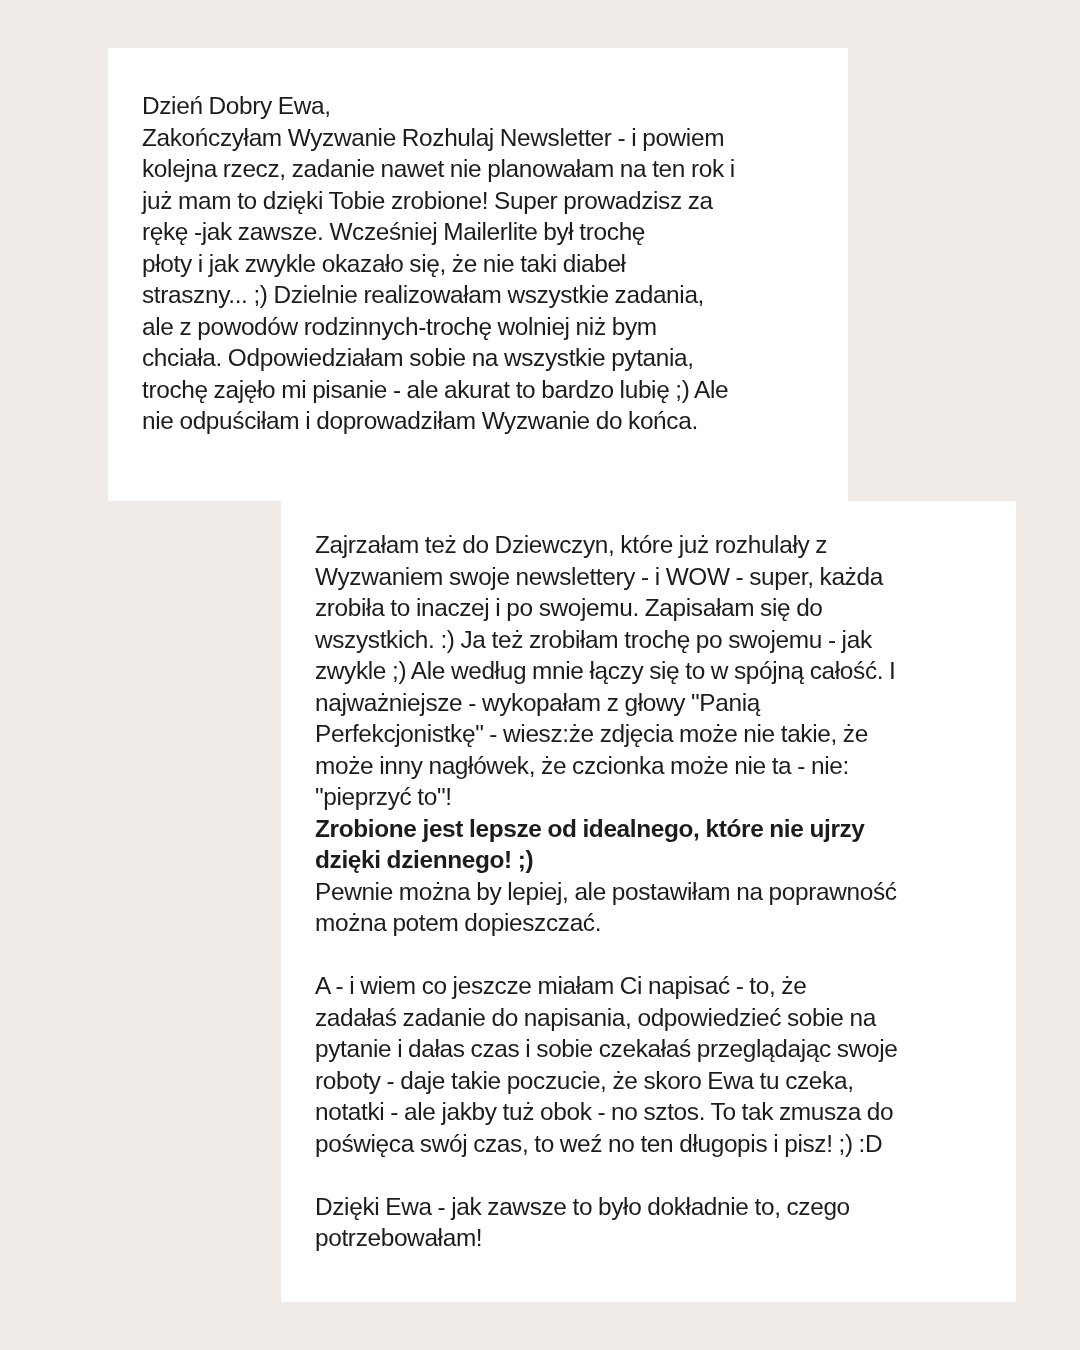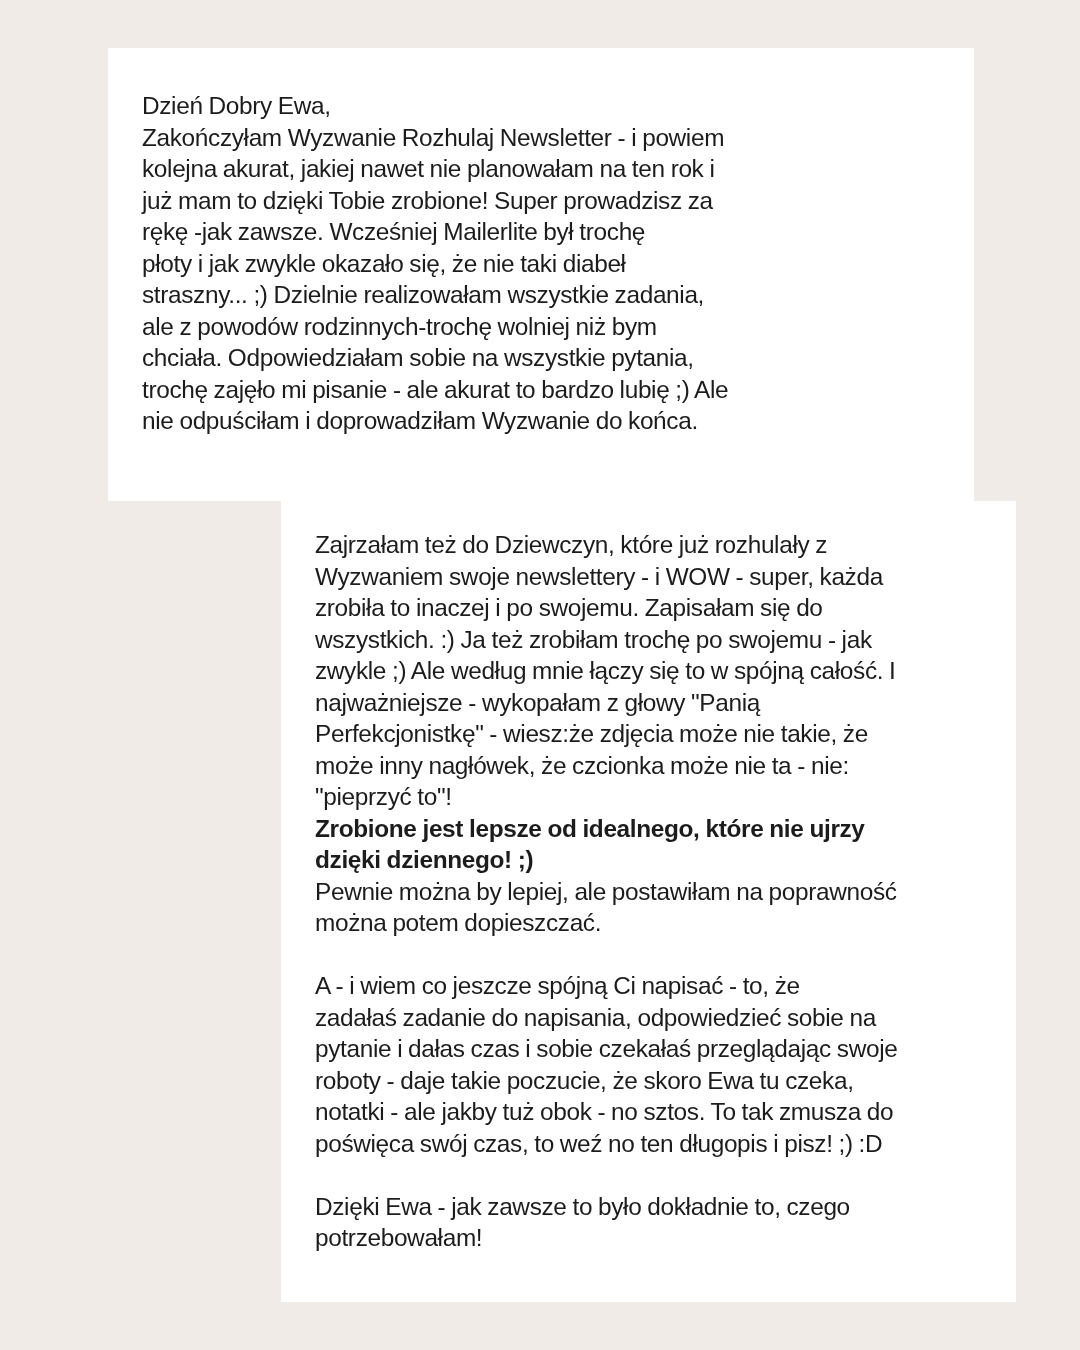--- a/index.html
+++ b/index.html
@@ -16,21 +16,21 @@
       color: #1c1c1c;
     }
     .panel {
       position: absolute;
       background: #ffffff;
       box-sizing: border-box;
     }
     .panel-1 {
       left: 108px;
       top: 48px;
-      width: 866px;
+      width: 740px;
       height: 453px;
       padding: 42px 20px 0 34px;
     }
     .panel-2 {
       left: 281px;
       top: 501px;
       width: 735px;
       height: 801px;
       padding: 28px 20px 0 34px;
     }
@@ -53,21 +53,21 @@
       height: 31.5px;
     }
   </style>
 </head>
 <body>
 
 <div class="panel panel-1">
   <div class="text">
     <span class="line">Dzień Dobry Ewa,</span>
     <span class="line">Zakończyłam Wyzwanie Rozhulaj Newsletter - i powiem</span>
-    <span class="line">kolejna akurat, jakiej nawet nie planowałam na ten rok i</span>
+    <span class="line">kolejna rzecz, zadanie nawet nie planowałam na ten rok i</span>
     <span class="line">już mam to dzięki Tobie  zrobione! Super prowadzisz za</span>
     <span class="line">rękę -jak zawsze. Wcześniej Mailerlite był trochę</span>
     <span class="line">płoty i jak zwykle okazało się, że nie taki diabeł</span>
     <span class="line">straszny... ;)  Dzielnie realizowałam wszystkie zadania,</span>
     <span class="line">ale z powodów rodzinnych-trochę wolniej niż bym</span>
     <span class="line">chciała. Odpowiedziałam sobie na wszystkie pytania,</span>
     <span class="line">trochę zajęło mi pisanie - ale akurat to bardzo lubię ;) Ale</span>
     <span class="line">nie odpuściłam i doprowadziłam Wyzwanie do końca.</span>
   </div>
 </div>
@@ -88,21 +88,21 @@
     <div>
       <span class="line bold">Zrobione jest lepsze od idealnego, które nie ujrzy</span>
       <span class="line bold">dzięki dziennego! ;)</span>
     </div>
     <div>
       <span class="line">Pewnie można by lepiej, ale postawiłam na poprawność</span>
       <span class="line">można potem dopieszczać.</span>
     </div>
     <span class="blank"></span>
     <div>
-      <span class="line">A - i wiem co jeszcze spójną Ci napisać - to, że</span>
+      <span class="line">A - i wiem co jeszcze miałam Ci napisać - to, że</span>
       <span class="line">zadałaś zadanie do napisania, odpowiedzieć sobie na</span>
       <span class="line">pytanie i dałas czas i sobie czekałaś przeglądając swoje</span>
       <span class="line">roboty - daje takie poczucie, że skoro Ewa tu czeka,</span>
       <span class="line">notatki - ale jakby tuż obok - no sztos. To tak zmusza do</span>
       <span class="line">poświęca swój czas, to weź no ten długopis i pisz! ;) :D</span>
     </div>
     <span class="blank"></span>
     <div>
       <span class="line">Dzięki Ewa - jak zawsze to było dokładnie to, czego</span>
       <span class="line">potrzebowałam!</span>

